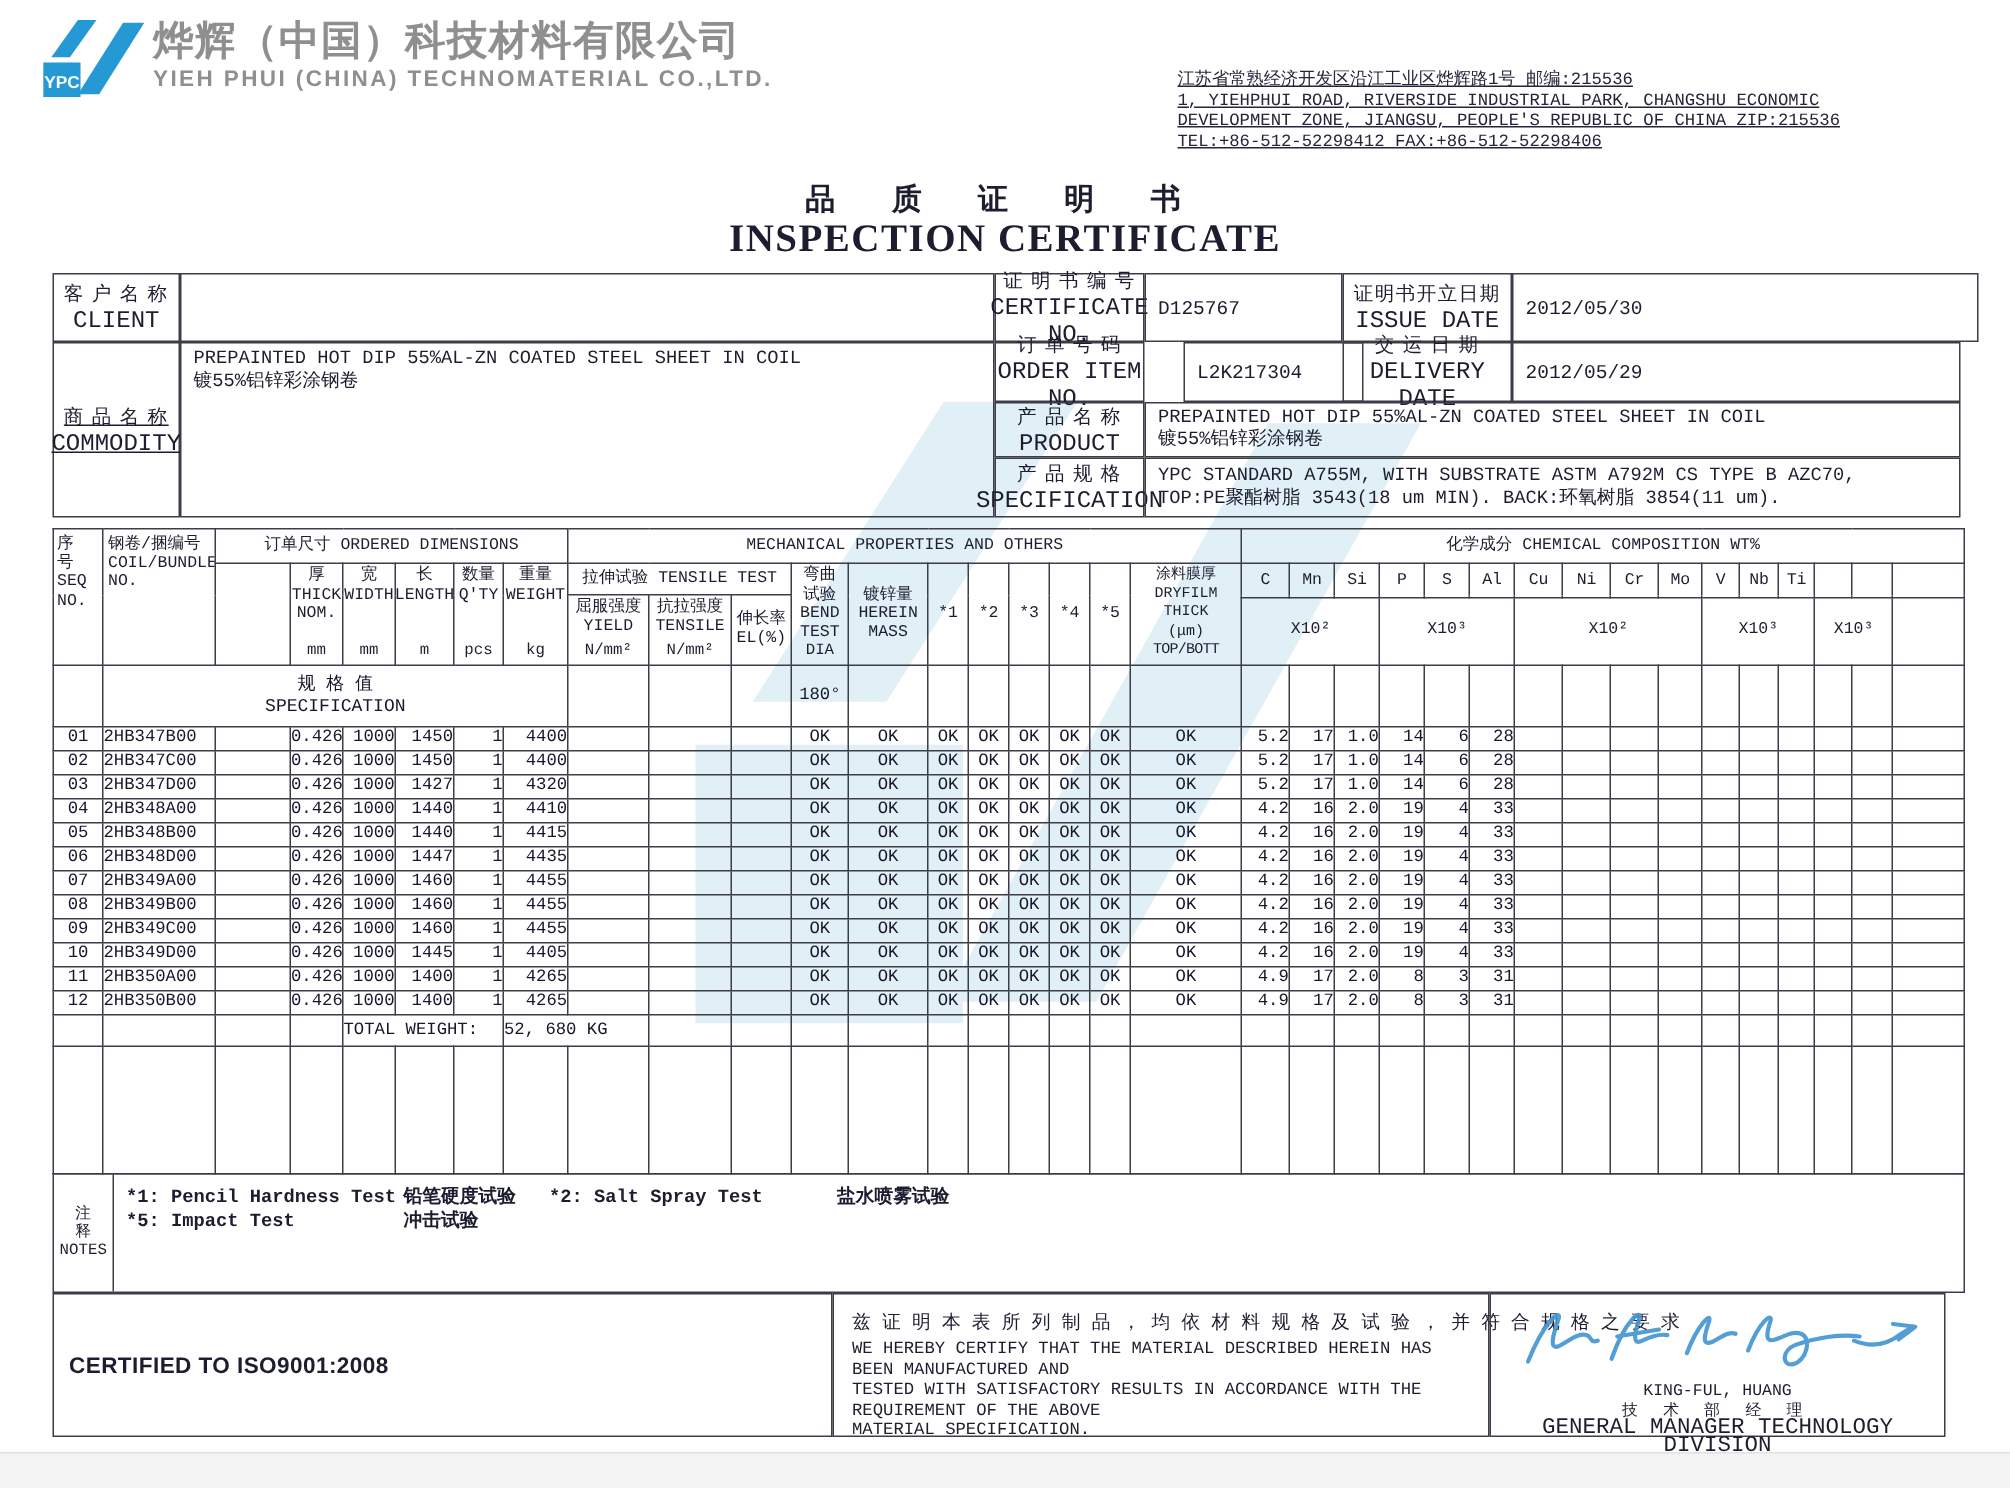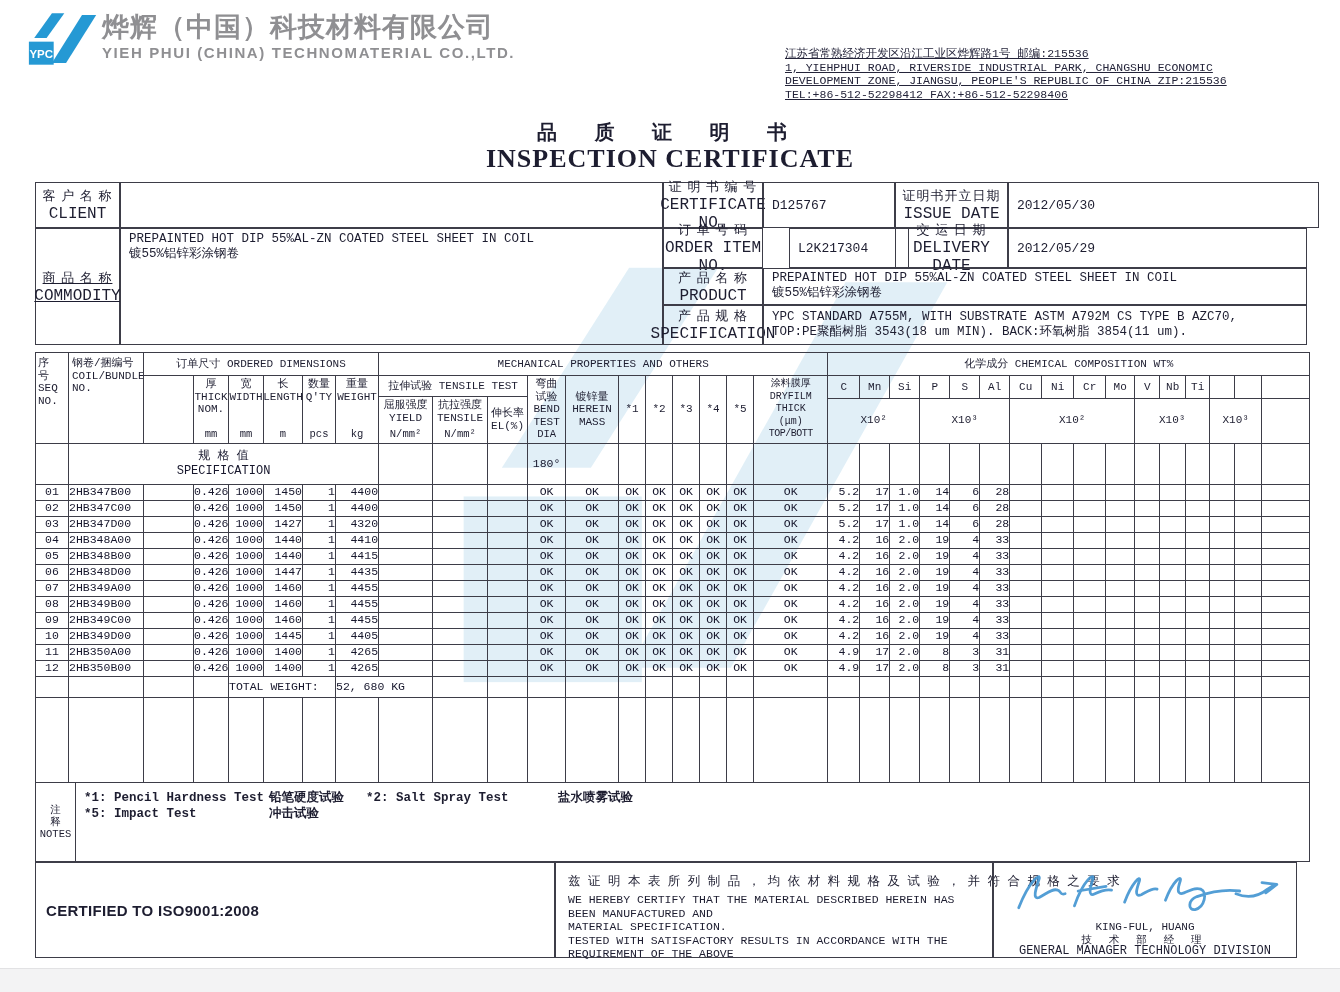--- a/index.html
+++ b/index.html
@@ -62,21 +62,21 @@
   
   .certrow{position:absolute;left:35px;top:862px;height:96px;}
   .certbox{position:absolute;top:0;height:96px;border:1px solid #3d3d48;box-sizing:border-box;}
   .iso{left:0;width:520px;display:flex;align-items:center;padding-left:10px;font-weight:bold;font-size:15px;letter-spacing:0.3px;}
   .certmid{left:520px;width:438px;padding:10px 6px 0 12px;}
   .certmid .ccn{font-size:12.5px;letter-spacing:2px;white-space:nowrap;margin-bottom:3px;}
   .certmid .cen{font-family:"Liberation Mono","DejaVu Sans Mono",monospace;font-size:11.5px;line-height:13.5px;}
   .certsig{left:958px;width:304px;text-align:center;}
   .sig-name{font-family:"Liberation Mono","DejaVu Sans Mono",monospace;font-size:11px;line-height:12px;}
   .sig-cn{font-size:10.5px;letter-spacing:7px;line-height:12px;}
-  .sig-en{font-family:"Liberation Mono","DejaVu Sans Mono",monospace;font-size:12px;line-height:12px;}
+  .sig-en{font-family:"Liberation Mono","DejaVu Sans Mono",monospace;font-size:15px;line-height:12px;}
   .watermark{position:absolute;left:400px;top:225px;z-index:0;opacity:0.85;}
   .content-layer{position:relative;z-index:1;}
   .bottom-strip{position:absolute;left:0;top:968px;width:1340px;height:24px;background:#f3f3f4;border-top:1px solid #e2e2e4;}
 </style>
 </head>
 <body>
 
 <div class="page">
 
   <svg class="watermark" width="560" height="500" viewBox="0 0 88 70" preserveAspectRatio="none">
@@ -890,22 +890,22 @@
           <span class="n-cn1">冲击试验</span>
         </div>
       </div>
     </div>
 
     <div class="certrow">
       <div class="certbox iso">CERTIFIED TO ISO9001:2008</div>
       <div class="certbox certmid">
         <div class="ccn">兹 证 明 本 表 所 列 制 品 ， 均 依 材 料 规 格 及 试 验 ， 并 符 合 规 格 之 要 求</div>
         <div class="cen">WE HEREBY CERTIFY THAT THE MATERIAL  DESCRIBED  HEREIN  HAS  BEEN  MANUFACTURED  AND</div>
+        <div class="cen">TESTED WITH SATISFACTORY RESULTS IN ACCORDANCE WITH THE REQUIREMENT OF  THE  ABOVE</div>
         <div class="cen">MATERIAL SPECIFICATION.</div>
-        <div class="cen">TESTED WITH SATISFACTORY RESULTS IN ACCORDANCE WITH THE REQUIREMENT OF  THE  ABOVE</div>
       </div>
       <div class="certbox certsig">
         <svg width="296" height="52" viewBox="0 0 300 56" style="margin-top:2px;">
           <g stroke="#4596d2" stroke-width="3" fill="none" stroke-linecap="round" stroke-linejoin="round" opacity="0.92">
             <path d="M14,46 C26,16 38,8 36,15 C33,24 28,38 36,35 C44,31 50,25 56,27 C60,28 58,33 64,31"></path>
             <path d="M74,44 C84,15 96,8 94,15 C91,24 88,35 96,31 C102,28 108,26 114,27"></path>
             <path d="M78,28 L108,23"></path>
             <path d="M128,40 C136,19 146,10 144,17 C141,26 138,35 146,32 C152,29 158,24 163,26"></path>
             <path d="M172,38 C180,17 190,10 188,17 C185,26 184,33 192,30 C200,27 204,24 210,26 C218,29 214,46 204,48 C196,49 196,38 206,34 C220,29 238,26 252,28"></path>
             <path d="M248,31 C260,36 272,34 282,26 L290,21"></path>

